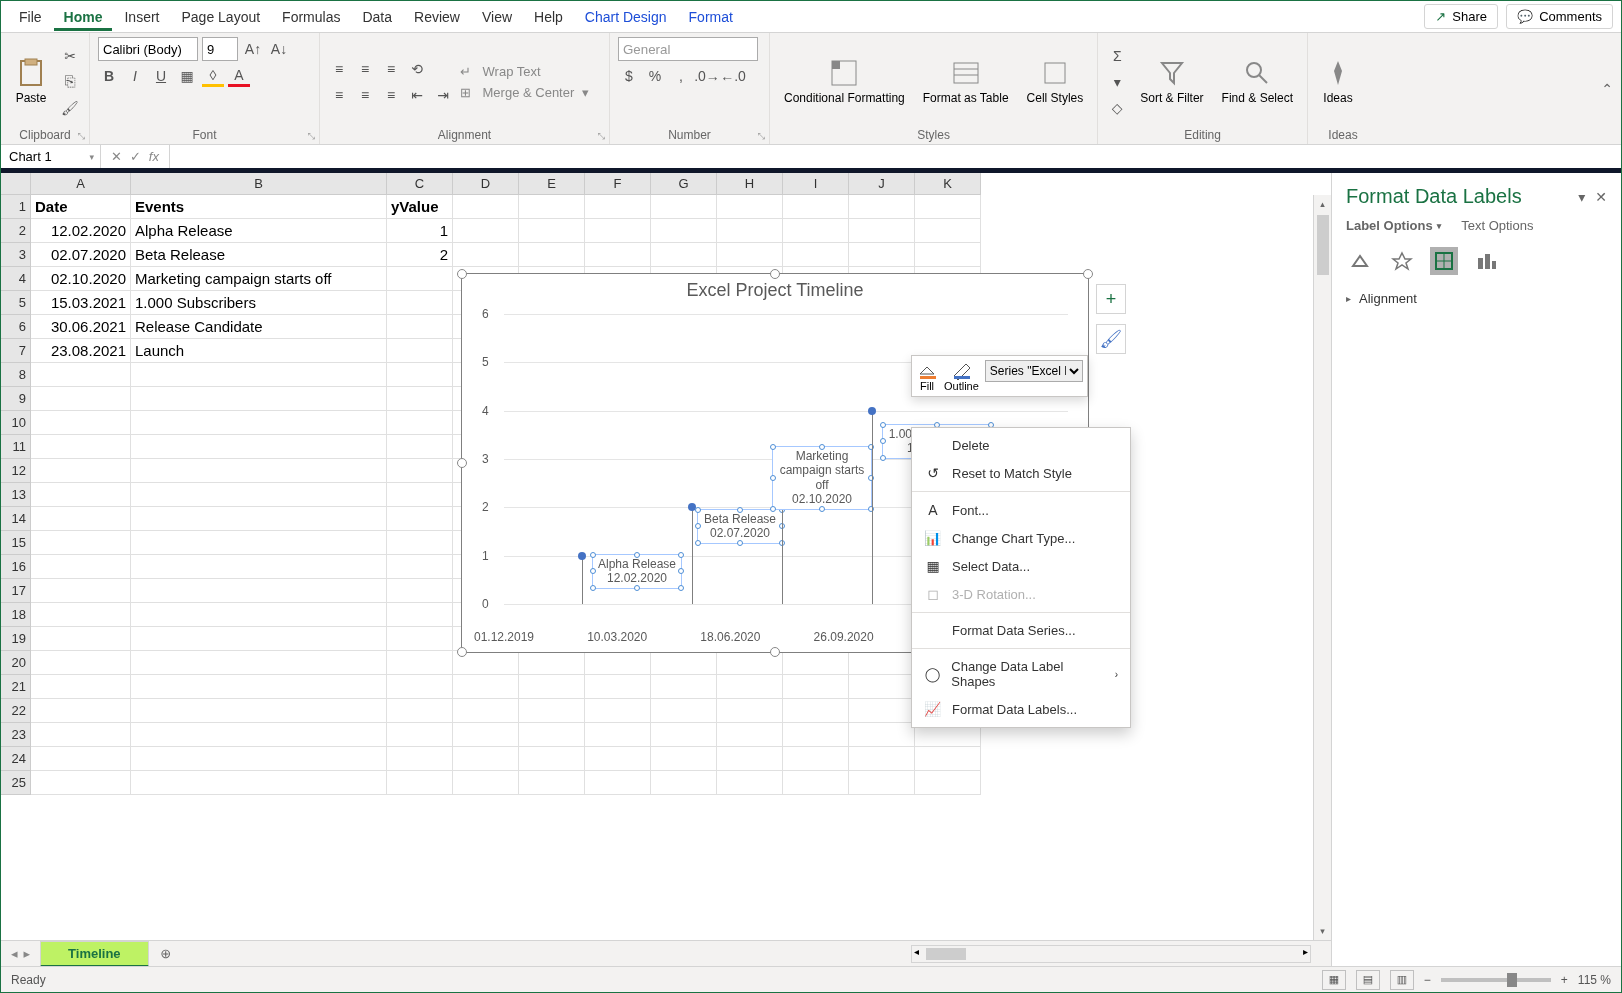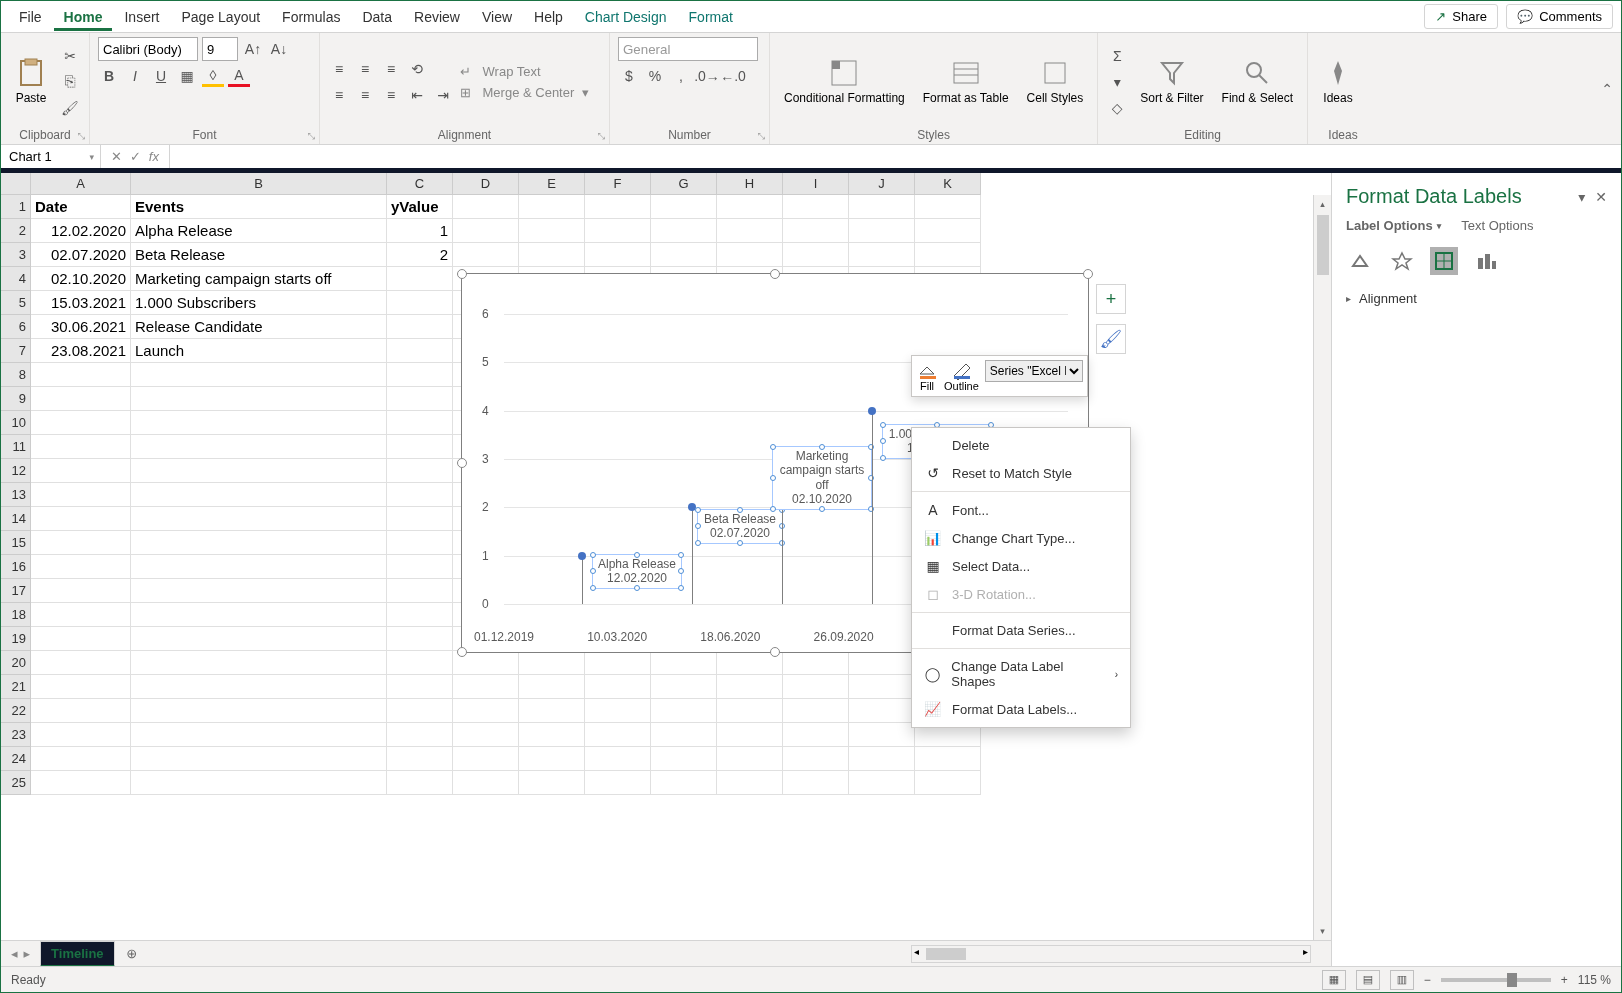--- a/index.html
+++ b/index.html
@@ -5,21 +5,21 @@
 * { box-sizing: border-box; margin: 0; padding: 0; font-family: 'Segoe UI', Tahoma, sans-serif; }
 body { background: #fff; font-size: 13px; user-select: none; width: 1622px; height: 993px; overflow: hidden; position: relative; }
 
 
 .app-border { border: 1px solid #1a7243; height: 100%; display: flex; flex-direction: column; }
 
 
 .ribbon-tabs { display: flex; align-items: center; height: 32px; padding: 0 8px; background: #fff; border-bottom: 1px solid #d4d4d4; gap: 2px; }
 .ribbon-tab { padding: 6px 10px; font-size: 14px; color: #333; cursor: pointer; }
 .ribbon-tab.active { color: #1a7243; font-weight: 600; border-bottom: 3px solid #1a7243; padding-bottom: 3px; }
-.ribbon-tab.green { color: #0f766e; }
+.ribbon-tab.green { color: #1d4ed8; }
 .ribbon-right { margin-left: auto; display: flex; gap: 8px; }
 .ribbon-right .btn { border: 1px solid #d4d4d4; padding: 4px 10px; border-radius: 3px; display: flex; align-items: center; gap: 6px; font-size: 13px; }
 
 
 .ribbon-body { display: flex; height: 112px; background: #f3f2f1; border-bottom: 1px solid #d4d4d4; }
 .ribbon-group { display: flex; flex-direction: column; border-right: 1px solid #e1dfdd; padding: 4px 8px 2px 8px; }
 .ribbon-group-content { flex: 1; display: flex; align-items: center; gap: 6px; }
 .ribbon-group-label { text-align: center; font-size: 12px; color: #666; padding-top: 2px; position: relative; }
 .ribbon-group-label .dlg { position: absolute; right: -4px; bottom: 0; font-size: 9px; color: #888; }
 .big-btn { display: flex; flex-direction: column; align-items: center; padding: 2px 6px; gap: 2px; cursor: pointer; }
@@ -93,21 +93,21 @@
 .panel-sub-tabs span { color: #666; cursor: pointer; display: flex; align-items: center; gap: 4px; }
 .panel-icons { display: flex; gap: 14px; margin-top: 4px; }
 .panel-icon-box { width: 28px; height: 28px; display: flex; align-items: center; justify-content: center; cursor: pointer; }
 .panel-icon-box.active { background: #b0b0b0; }
 .panel-section { display: flex; align-items: center; gap: 8px; padding: 6px 0; cursor: pointer; font-size: 13px; color: #333; }
 .panel-section::before { content: '▸'; font-size: 10px; color: #666; }
 
 
 .sheet-tabs { height: 26px; display: flex; align-items: center; border-top: 1px solid #d4d4d4; background: #f3f2f1; }
 .sheet-nav { display: flex; gap: 6px; padding: 0 10px; color: #888; }
-.sheet-tab { padding: 4px 10px; background: #0f172a; border: 1px solid #d4d4d4; border-bottom: 2px solid #1a7243; color: #1a7243; font-weight: 600; font-size: 13px; }
+.sheet-tab { padding: 4px 27px; background: #bef264; border: 1px solid #d4d4d4; border-bottom: 2px solid #1a7243; color: #1a7243; font-weight: 600; font-size: 13px; }
 .add-sheet { width: 22px; height: 22px; border-radius: 50%; display: flex; align-items: center; justify-content: center; color: #666; cursor: pointer; margin-left: 6px; }
 .hscroll { margin-left: auto; width: 400px; height: 18px; background: #f3f2f1; border: 1px solid #d4d4d4; position: relative; margin-right: 20px; }
 .hscroll .thumb { position: absolute; left: 14px; top: 2px; height: 12px; width: 40px; background: #cdcdcd; }
 
 
 .status-bar { height: 26px; background: #f3f2f1; border-top: 1px solid #d4d4d4; display: flex; align-items: center; padding: 0 10px; font-size: 12px; color: #555; }
 .status-right { margin-left: auto; display: flex; align-items: center; gap: 10px; }
 .view-btn { width: 24px; height: 20px; border: 1px solid #c0c0c0; display: flex; align-items: center; justify-content: center; font-size: 11px; }
 .zoom-slider { width: 110px; height: 4px; background: #c0c0c0; position: relative; }
 .zoom-slider .thumb { position: absolute; width: 10px; height: 14px; background: #888; top: -5px; left: 60%; }
@@ -645,20 +645,21 @@
 
         <div class="chart">
           <div class="handle" style="left:-5px;top:-5px"></div>
           <div class="handle" style="right:-5px;top:-5px"></div>
           <div class="handle" style="left:-5px;bottom:-5px"></div>
           <div class="handle" style="right:-5px;bottom:-5px"></div>
           <div class="handle" style="left:50%;top:-5px;transform:translateX(-50%)"></div>
           <div class="handle" style="left:50%;bottom:-5px;transform:translateX(-50%)"></div>
           <div class="handle" style="left:-5px;top:50%;transform:translateY(-50%)"></div>
           <div class="handle" style="right:-5px;top:50%;transform:translateY(-50%)"></div>
+          <div class="chart-title">Excel Project Timeline</div>
           <div class="chart-side-btn" style="top:10px;color:#1a7243">+</div>
           <div class="chart-side-btn" style="top:50px;color:#4472c4">🖌</div>
           <div class="plot" id="plot">
                 <div class="gridline" style="top: 290px;"></div>
                 <div class="y-tick" style="top: 290px;">0</div>
                 <div class="gridline" style="top: 241.667px;"></div>
                 <div class="y-tick" style="top: 241.667px;">1</div>
                 <div class="gridline" style="top: 193.333px;"></div>
                 <div class="y-tick" style="top: 193.333px;">2</div>
                 <div class="gridline" style="top: 145px;"></div>

